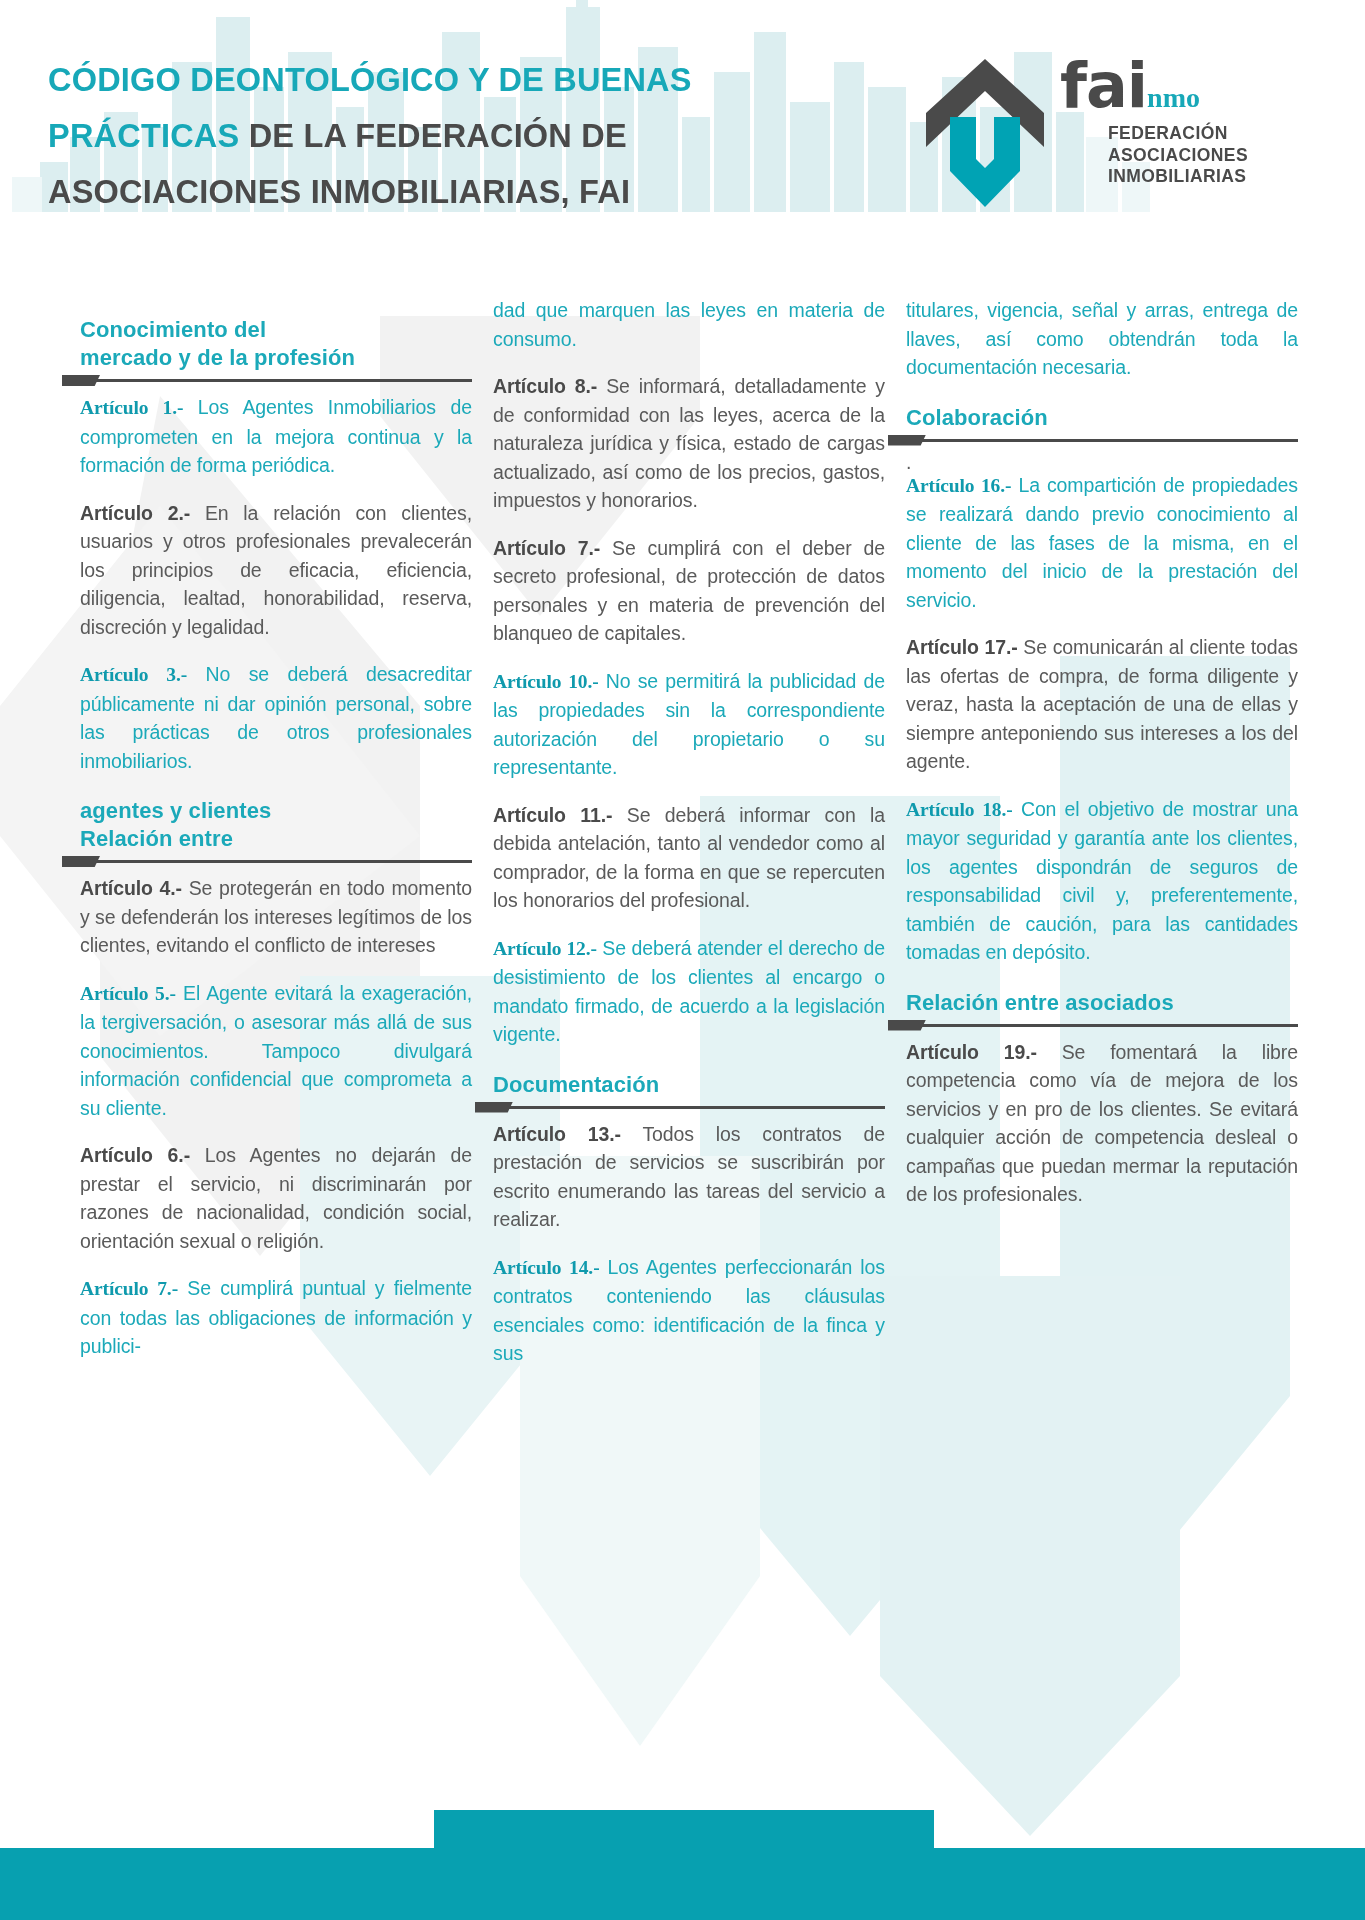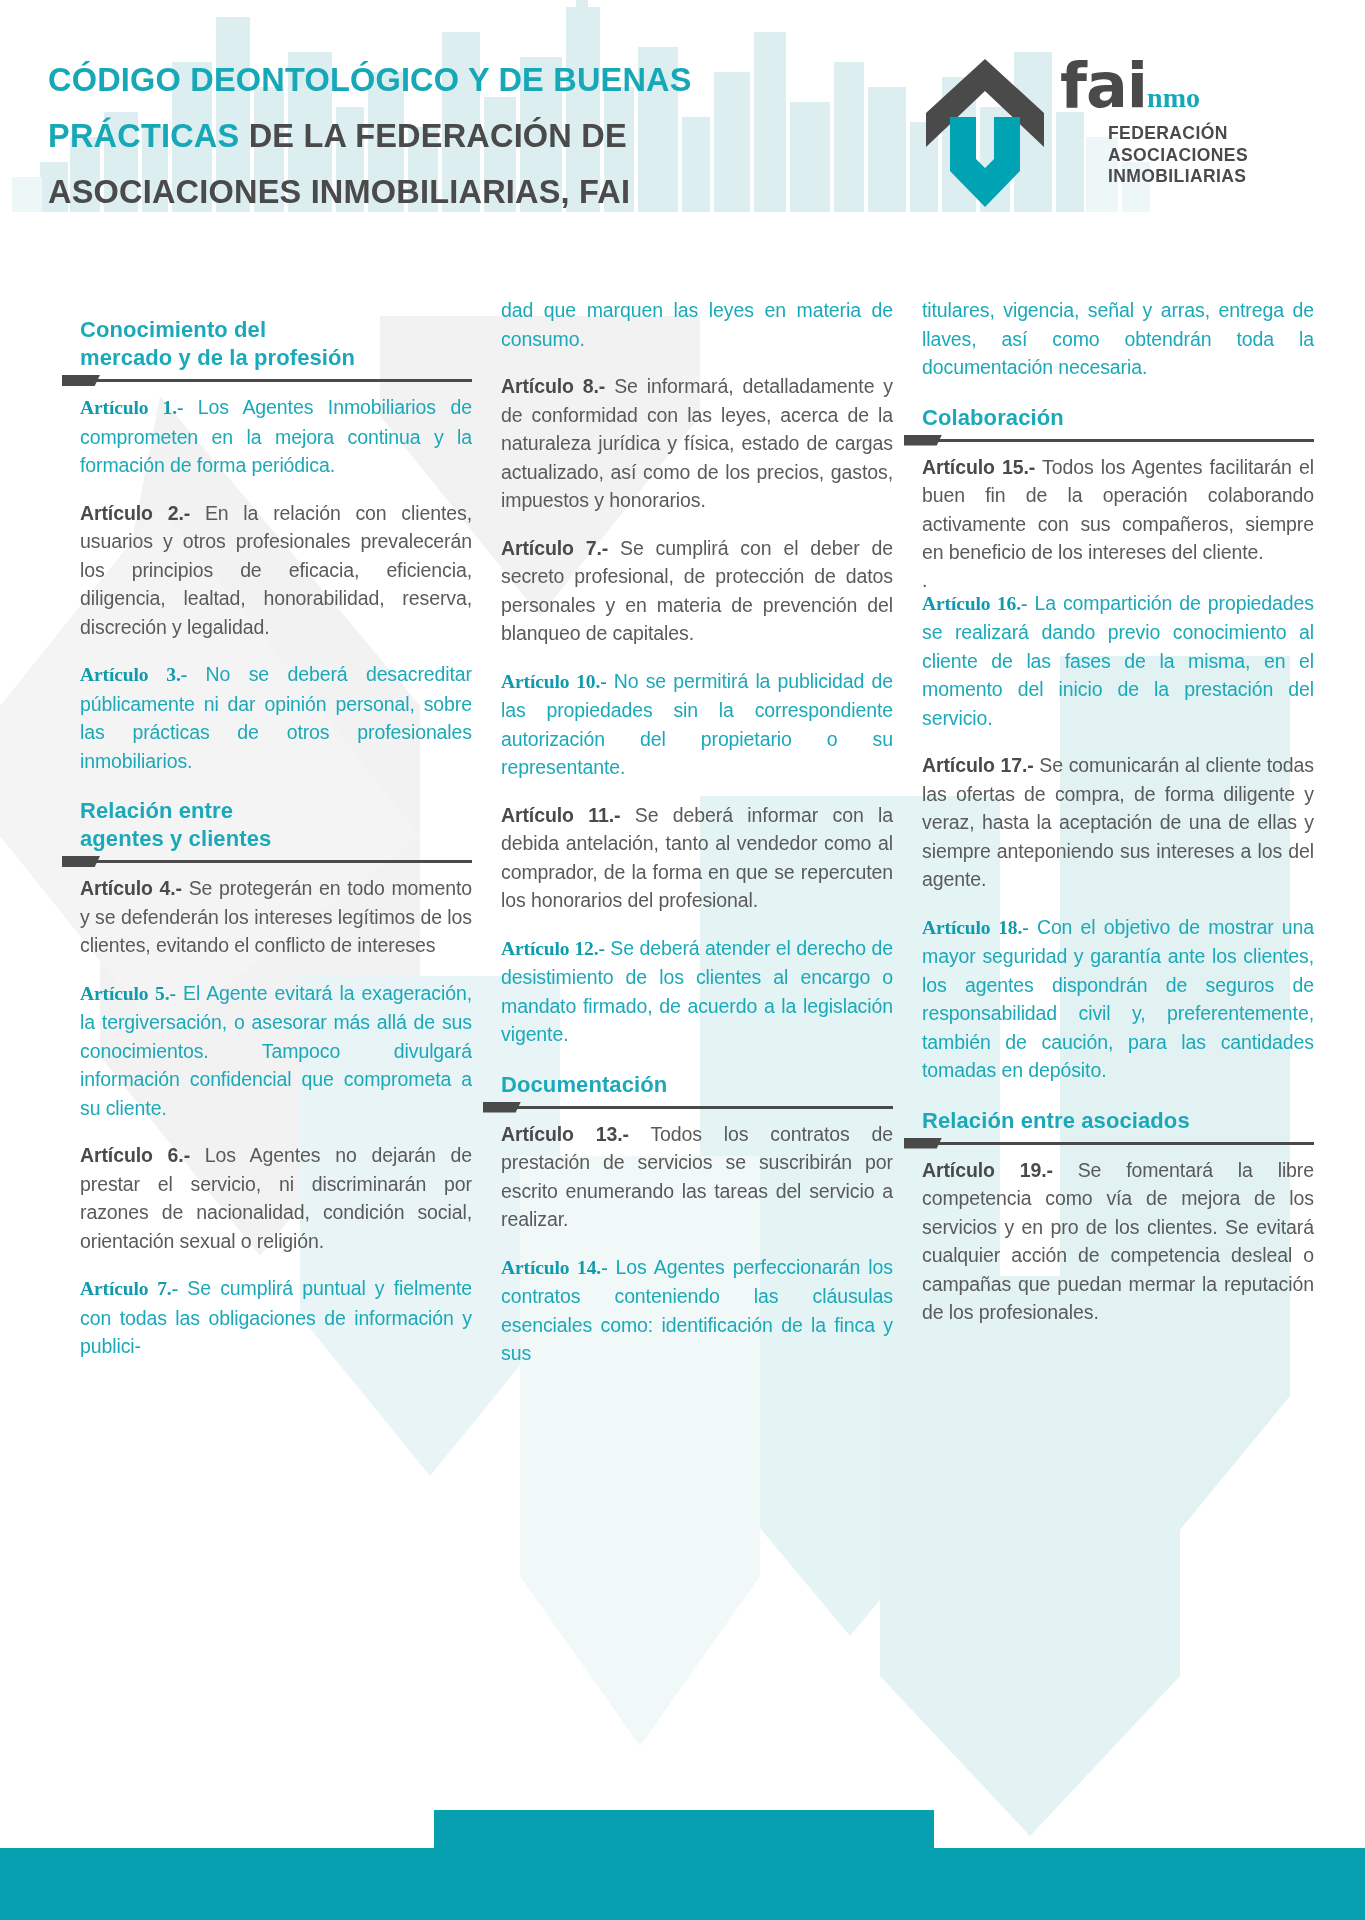--- a/index.html
+++ b/index.html
@@ -41,21 +41,21 @@
   }
 
   
   .teal-band{position:absolute;left:0;top:248px;width:1365px;height:28px;}
 
   
   .bg-layer{position:absolute;left:0;top:276px;width:1365px;height:1560px;overflow:hidden;z-index:0;}
 
   
   .columns{position:absolute;left:0;top:296px;width:1365px;z-index:2;
-    display:flex;gap:12px;}
+    display:flex;gap:4px;}
   .col{width:392px;}
   .col1{margin-left:80px;}
   .col2{margin-left:17px;}
   .col3{margin-left:17px;}
 
   .sec-head{margin-top:22px;margin-bottom:6px;}
   .sec-head:first-child{margin-top:20px;}
   .sec-title{
     color:#1ba9b9;font-size:22px;font-weight:bold;line-height:28px;
     letter-spacing:0.1px;
@@ -193,22 +193,22 @@
         <div class="sec-title">mercado y de la profesión</div>
         <div class="sec-rule">
           <span class="bar"></span>
           <span class="tab"></span>
         </div>
       </div>
       <p class="art teal"><span class="num">Artículo 1.-</span><span> Los Agentes Inmobiliarios de comprometen en la mejora continua y la formación de forma periódica.</span></p>
       <p class="art"><span class="num">Artículo 2.-</span><span> En la relación con clientes, usuarios y otros profesionales prevalecerán los principios de eficacia, eficiencia, diligencia, lealtad, honorabilidad, reserva, discreción y legalidad.</span></p>
       <p class="art teal"><span class="num">Artículo 3.-</span><span> No se deberá desacreditar públicamente ni dar opinión personal, sobre las prácticas de otros profesionales inmobiliarios.</span></p>
       <div class="sec-head">
+        <div class="sec-title">agentes y clientes</div>
         <div class="sec-title">Relación entre</div>
-        <div class="sec-title">agentes y clientes</div>
         <div class="sec-rule">
           <span class="bar"></span>
           <span class="tab"></span>
         </div>
       </div>
       <p class="art"><span class="num">Artículo 4.-</span><span> Se protegerán en todo momento y se defenderán los intereses legítimos de los clientes, evitando el conflicto de intereses</span></p>
       <p class="art teal"><span class="num">Artículo 5.-</span><span> El Agente evitará la exageración, la tergiversación, o asesorar más allá de sus conocimientos. Tampoco divulgará información confidencial que comprometa a su cliente.</span></p>
       <p class="art"><span class="num">Artículo 6.-</span><span> Los Agentes no dejarán de prestar el servicio, ni discriminarán por razones de nacionalidad, condición social, orientación sexual o religión.</span></p>
       <p class="art teal"><span class="num">Artículo 7.-</span><span> Se cumplirá puntual y fielmente con todas las obligaciones de información y publici-</span></p>
     </div>
@@ -231,21 +231,20 @@
     </div>
   <div class="col col3">
       <p class="art teal">titulares, vigencia, señal y arras, entrega de llaves, así como obtendrán toda la documentación necesaria.</p>
       <div class="sec-head">
         <div class="sec-title">Colaboración</div>
         <div class="sec-rule">
           <span class="bar"></span>
           <span class="tab"></span>
         </div>
       </div>
-      <p class="art nogap"><span class="num">Artículo 15.-</span><span> Todos los Agentes facilitarán el buen fin de la operación colaborando activamente con sus compañeros, siempre en beneficio de los intereses del cliente.</span></p>
       <p class="dotline">.</p>
       <p class="art teal"><span class="num">Artículo 16.-</span><span> La compartición de propiedades se realizará dando previo conocimiento al cliente de las fases de la misma, en el momento del inicio de la prestación del servicio.</span></p>
       <p class="art"><span class="num">Artículo 17.-</span><span> Se comunicarán al cliente todas las ofertas de compra, de forma diligente y veraz, hasta la aceptación de una de ellas y siempre anteponiendo sus intereses a los del agente.</span></p>
       <p class="art teal"><span class="num">Artículo 18.-</span><span> Con el objetivo de mostrar una mayor seguridad y garantía ante los clientes, los agentes dispondrán de seguros de responsabilidad civil y, preferentemente, también de caución, para las cantidades tomadas en depósito.</span></p>
       <div class="sec-head">
         <div class="sec-title">Relación entre asociados</div>
         <div class="sec-rule">
           <span class="bar"></span>
           <span class="tab"></span>
         </div>

